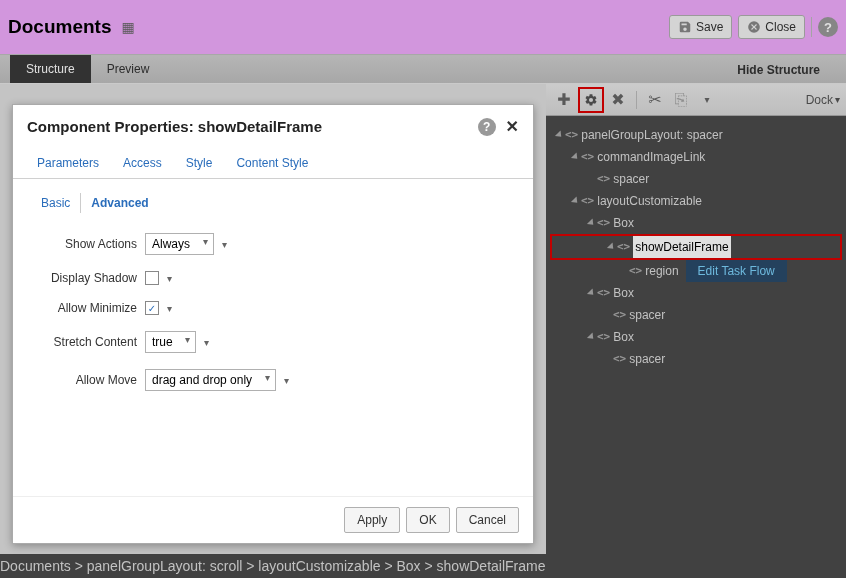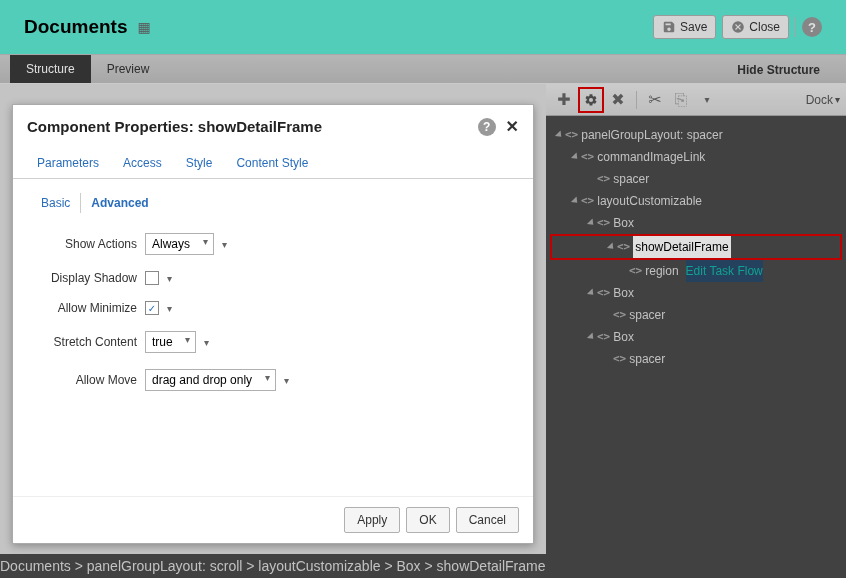--- a/index.html
+++ b/index.html
@@ -1,18 +1,18 @@
 <!DOCTYPE html>
 <html><head>
 <meta charset="utf-8">
 <style>
 * { box-sizing: border-box; margin: 0; padding: 0; font-family: Arial, Helvetica, sans-serif; }
 body { width: 846px; height: 578px; background: #e6e6e6; position: relative; overflow: hidden; }
 
-.header { height: 55px; background: #5eead4; border-bottom: 1px solid #c0c0c0; display:flex; align-items:center; padding: 0 24px; justify-content: space-between;}
+.header { height: 55px; background: #f0abfc; border-bottom: 1px solid #c0c0c0; display:flex; align-items:center; padding: 0 8px; justify-content: space-between;}
 .header-left { display:flex; align-items:center; gap:10px;}
 .header-title { font-size: 19px; font-weight: bold; color:#000; }
 .header-right { display:flex; align-items:center; gap:6px;}
 .btn { background:#f2f2f2; border:1px solid #b0b0b0; border-radius:3px; padding:4px 8px; font-size:12px; color:#333; display:flex; align-items:center; gap:4px; cursor:pointer;}
 .help-circle { width:20px; height:20px; border-radius:50%; background:#999; color:#fff; display:flex; align-items:center; justify-content:center; font-size:13px; font-weight:bold;}
 
 .tabs-row { height:28px; background: linear-gradient(#cfcfcf,#bfbfbf); display:flex; align-items:flex-end; padding:0 10px; justify-content: space-between;}
 .tabs-left { display:flex; gap:0; height:100%;}
 .main-tab { padding:6px 16px; font-size:12px; color:#333; cursor:pointer; display:flex; align-items:center;}
 .main-tab.active { background:#3a3a3a; color:#fff; }
@@ -29,21 +29,21 @@
 .dock { font-size:12px; color:#555; display:flex; align-items:center; gap:2px; cursor:pointer;}
 
 .tree { padding:8px 4px; font-size:12px; line-height:22px;}
 .tree-row { display:flex; align-items:center; gap:3px; white-space:nowrap; cursor:pointer;}
 .tree-indent { display:inline-block;}
 .tree-toggle { width:0; height:0; border-top:4px solid transparent; border-bottom:4px solid transparent; border-left:5px solid #aaa; transform:rotate(45deg);}
 .tag-icon { color:#aaa; font-weight:bold; font-size:11px; font-family:monospace;}
 .tree-label { color:#ddd; }
 .tree-label.selected { background:#fff; color:#000; padding:0 2px;}
 .tree-row.highlight { border:2px solid #d00; padding:0 2px;}
-.edit-link { color:#14b8a6; background:#2a4a6a; padding:0 0; margin-left:4px; }
+.edit-link { color:#7dd3fc; background:#2a4a6a; padding:0 12px; margin-left:4px; }
 
 .breadcrumb { position:absolute; left:0; right:0; bottom:0; height:24px; background:#4a4a4a; color:#ddd; font-size:14px; display:flex; align-items:center; padding:0 0;}
 
 .overlay { position:absolute; top:0; left:0; right:0; bottom:0; background:rgba(0,0,0,0.12); z-index:5;}
 
 .dialog { position:absolute; top:104px; left:12px; width:522px; height:440px; background:#fff; border:1px solid #aaa; box-shadow:0 2px 8px rgba(0,0,0,0.3); z-index:10; display:flex; flex-direction:column;}
 .dialog-header { padding:12px 14px; display:flex; align-items:center; justify-content:space-between;}
 .dialog-title { font-size:15px; font-weight:bold; color:#222;}
 .dialog-header-right { display:flex; align-items:center; gap:10px;}
 .dialog-tabs { display:flex; border-bottom:1px solid #d0d0d0; padding:0 12px; gap:0; font-size:12px;}

